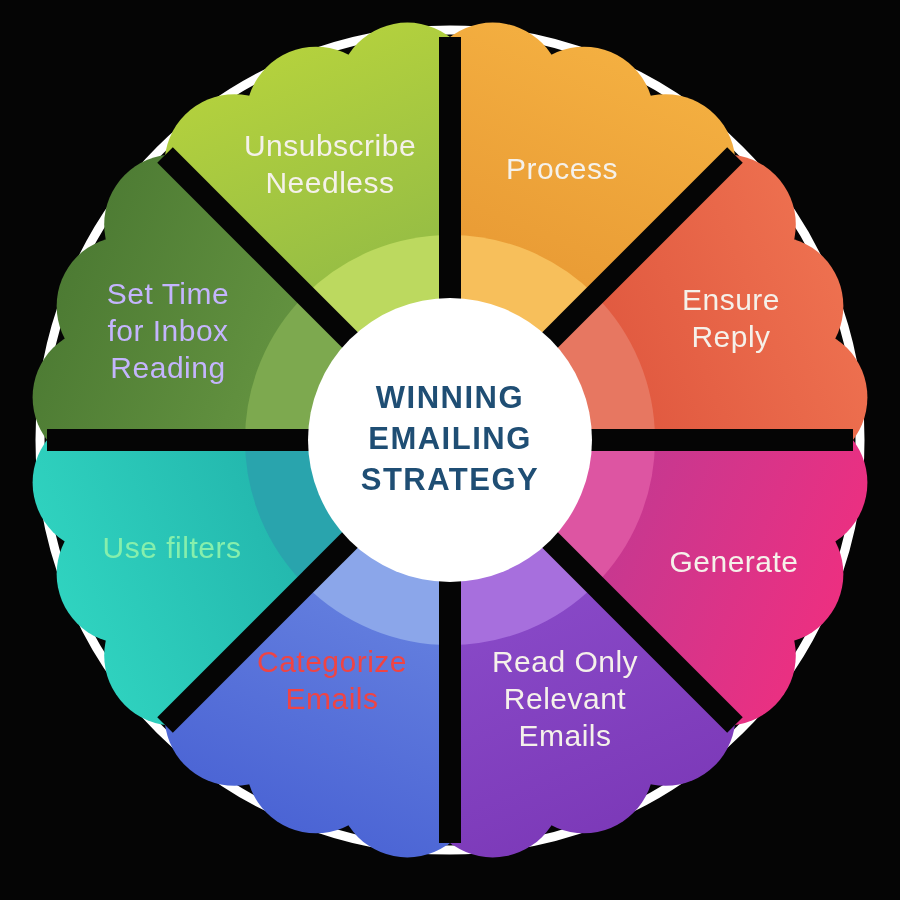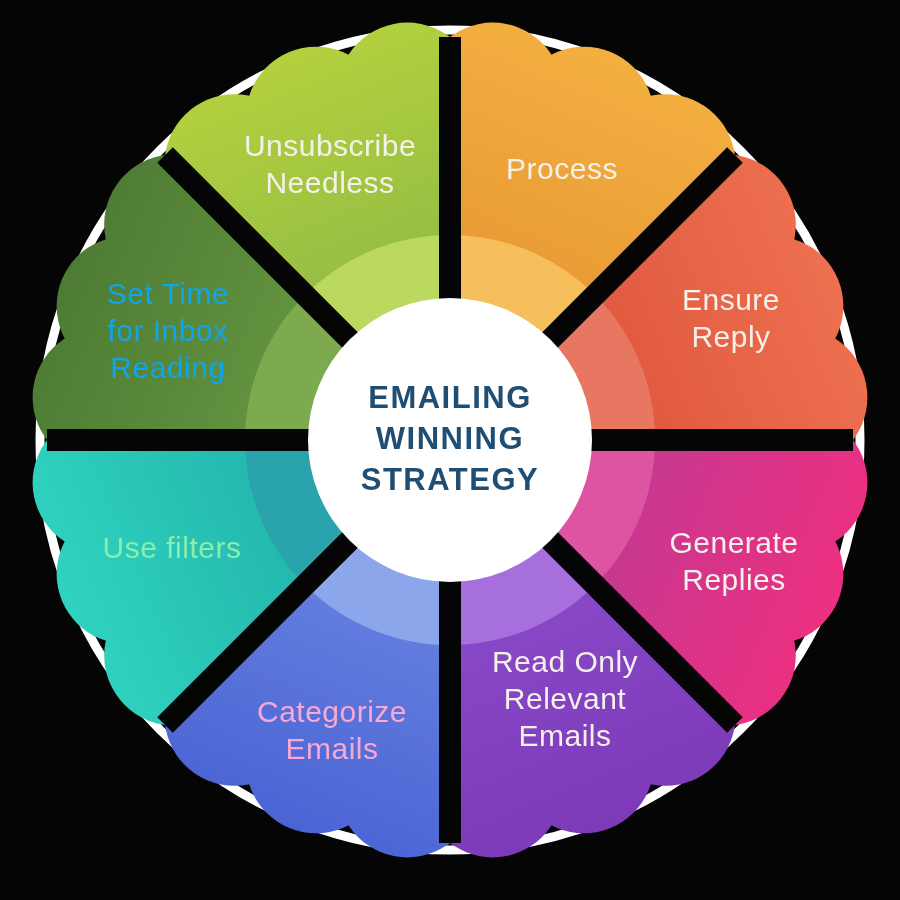--- a/index.html
+++ b/index.html
@@ -161,49 +161,48 @@
       <line x1="450" y1="440" x2="853.00" y2="440.00" stroke="#050505" stroke-width="22"></line>
       <line x1="450" y1="440" x2="734.96" y2="724.96" stroke="#050505" stroke-width="22"></line>
       <line x1="450" y1="440" x2="450.00" y2="843.00" stroke="#050505" stroke-width="22"></line>
       <line x1="450" y1="440" x2="165.04" y2="724.96" stroke="#050505" stroke-width="22"></line>
       <line x1="450" y1="440" x2="47.00" y2="440.00" stroke="#050505" stroke-width="22"></line>
       <line x1="450" y1="440" x2="165.04" y2="155.04" stroke="#050505" stroke-width="22"></line>
       <circle cx="450" cy="440" r="142" fill="#ffffff"></circle>
     </svg>
 
   <div id="center-title" style="color: rgb(31, 78, 116);">
+    <div>WINNING</div>
     <div>EMAILING</div>
-    <div>WINNING</div>
     <div>STRATEGY</div>
   </div>
 <div class="seg-label" style="left: 330px; top: 164px; color: rgb(245, 241, 234);">
       <div>Unsubscribe</div>
       <div>Needless</div>
     </div>
     <div class="seg-label" style="left: 562px; top: 168px; color: rgb(245, 241, 234);">
       <div>Process</div>
     </div>
     <div class="seg-label" style="left: 731px; top: 318px; color: rgb(245, 241, 234);">
       <div>Ensure</div>
       <div>Reply</div>
     </div>
     <div class="seg-label" style="left: 734px; top: 561px; color: rgb(245, 241, 234);">
       <div>Generate</div>
-      <div>Replies</div>
     </div>
     <div class="seg-label" style="left: 565px; top: 698px; color: rgb(245, 241, 234);">
       <div>Read Only</div>
       <div>Relevant</div>
       <div>Emails</div>
     </div>
-    <div class="seg-label" style="left: 332px; top: 730px; color: #f9a8d4;">
+    <div class="seg-label" style="left: 332px; top: 680px; color: #ef4444;">
       <div>Categorize</div>
       <div>Emails</div>
     </div>
     <div class="seg-label" style="left: 172px; top: 547px; color: #86efac;">
       <div>Use filters</div>
     </div>
-    <div class="seg-label" style="left: 168px; top: 330px; color: #0ea5e9;">
+    <div class="seg-label" style="left: 168px; top: 330px; color: #c4b5fd;">
       <div>Set Time</div>
       <div>for Inbox</div>
       <div>Reading</div>
     </div>
   </div>
 
 </body></html>

